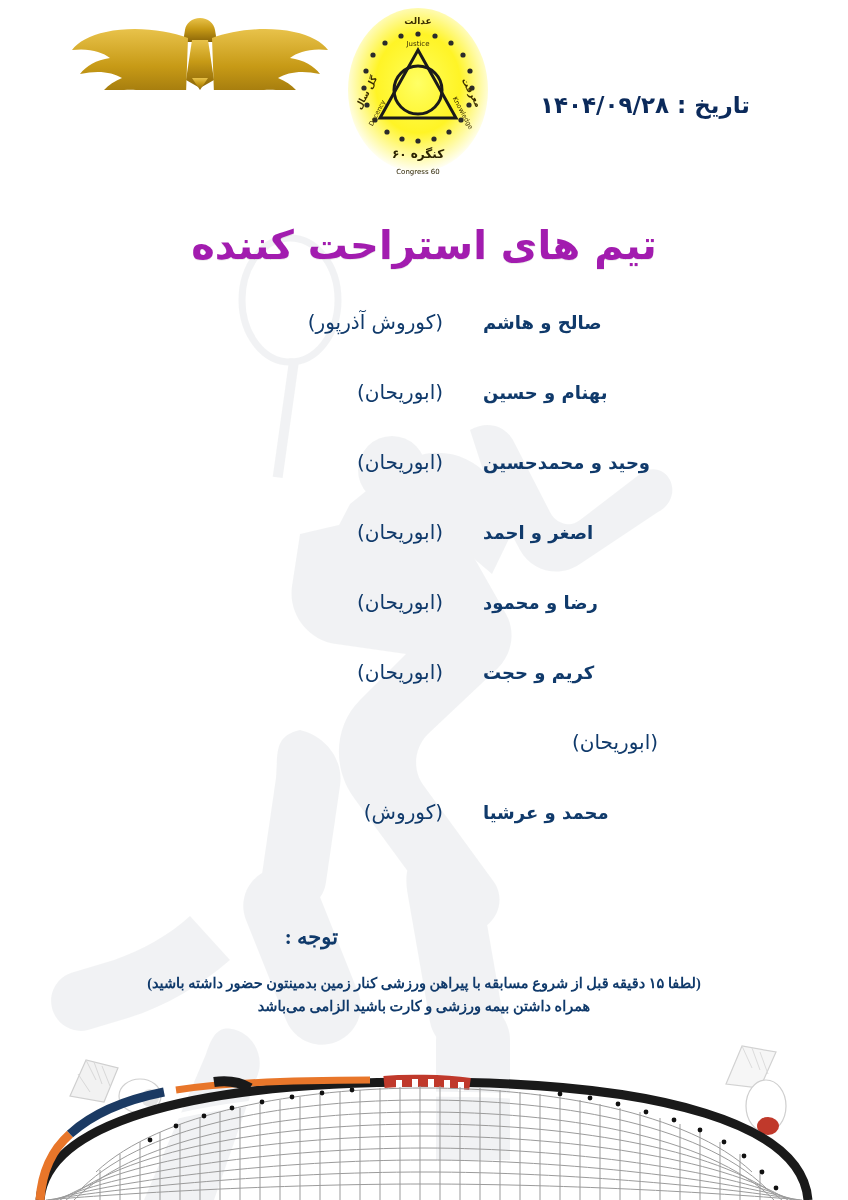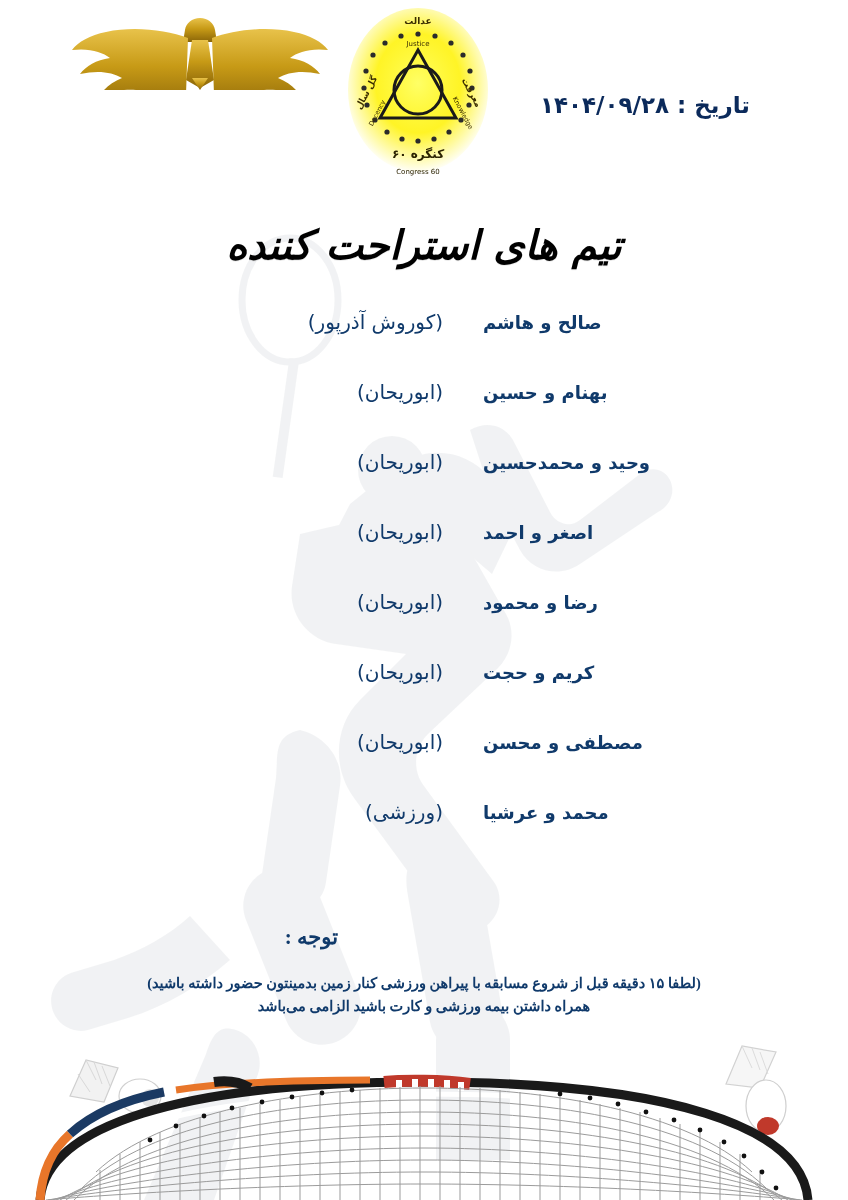--- a/index.html
+++ b/index.html
@@ -62,25 +62,24 @@
   }
 
   
   .doc-title {
     position: relative;
     z-index: 2;
     text-align: center;
     margin-top: 22px;
     font-size: 40px;
     font-weight: bold;
-    color: #000000;
+    color: #a21caf;
     letter-spacing: 0px;
     direction: rtl;
     text-shadow: 0 1px 0 rgba(0,0,0,0.08);
-    font-style: italic;
   }
 
   
   .team-list {
     position: relative;
     z-index: 2;
     margin-top: 42px;
     padding: 0 150px 0 150px;
   }
   .team-row {
@@ -263,26 +262,25 @@
     </div>
     <div class="team-row">
       <div class="team-names">رضا و محمود</div>
       <div class="team-coach">(ابوریحان)</div>
     </div>
     <div class="team-row">
       <div class="team-names">کریم و حجت</div>
       <div class="team-coach">(ابوریحان)</div>
     </div>
     <div class="team-row">
-      <div class="team-names">مصطفی و محسن</div>
       <div class="team-coach">(ابوریحان)</div>
     </div>
     <div class="team-row">
       <div class="team-names">محمد و عرشیا</div>
-      <div class="team-coach">(ورزشی)</div>
+      <div class="team-coach">(کوروش)</div>
     </div>
   </div>
 
   <div class="notes">
     <div class="notes-title">توجه :</div>
     <div class="notes-line">(لطفا ۱۵ دقیقه قبل از شروع مسابقه با پیراهن ورزشی کنار زمین بدمینتون حضور داشته باشید)</div>
     <div class="notes-line">همراه داشتن بیمه ورزشی و کارت باشید الزامی می‌باشد</div>
   </div>
 
   <svg class="bottom-art" viewBox="0 0 848 170">

